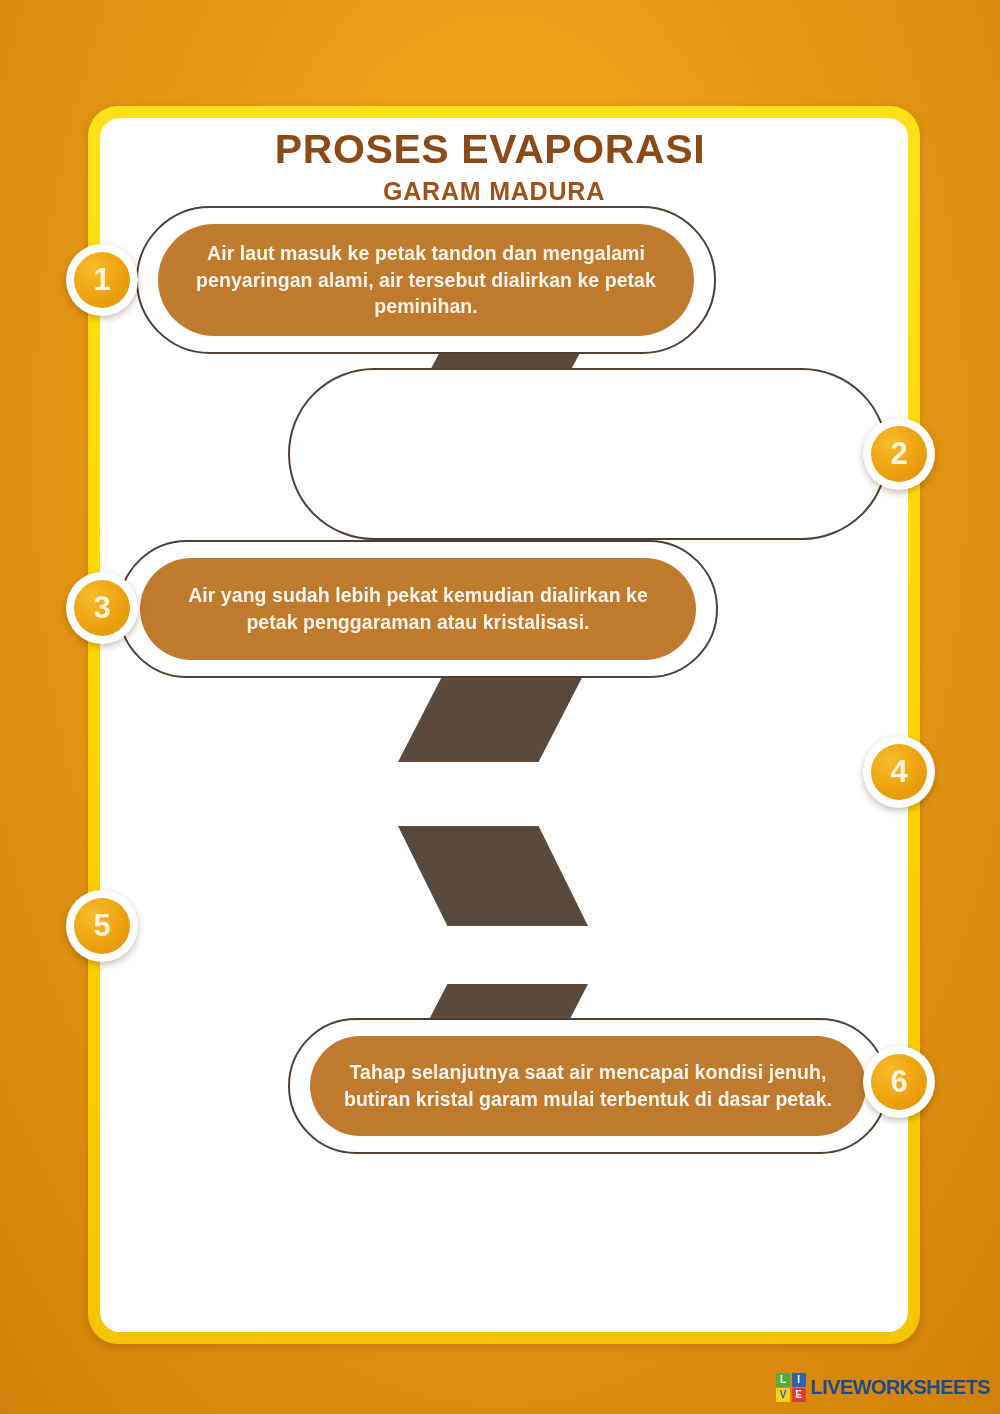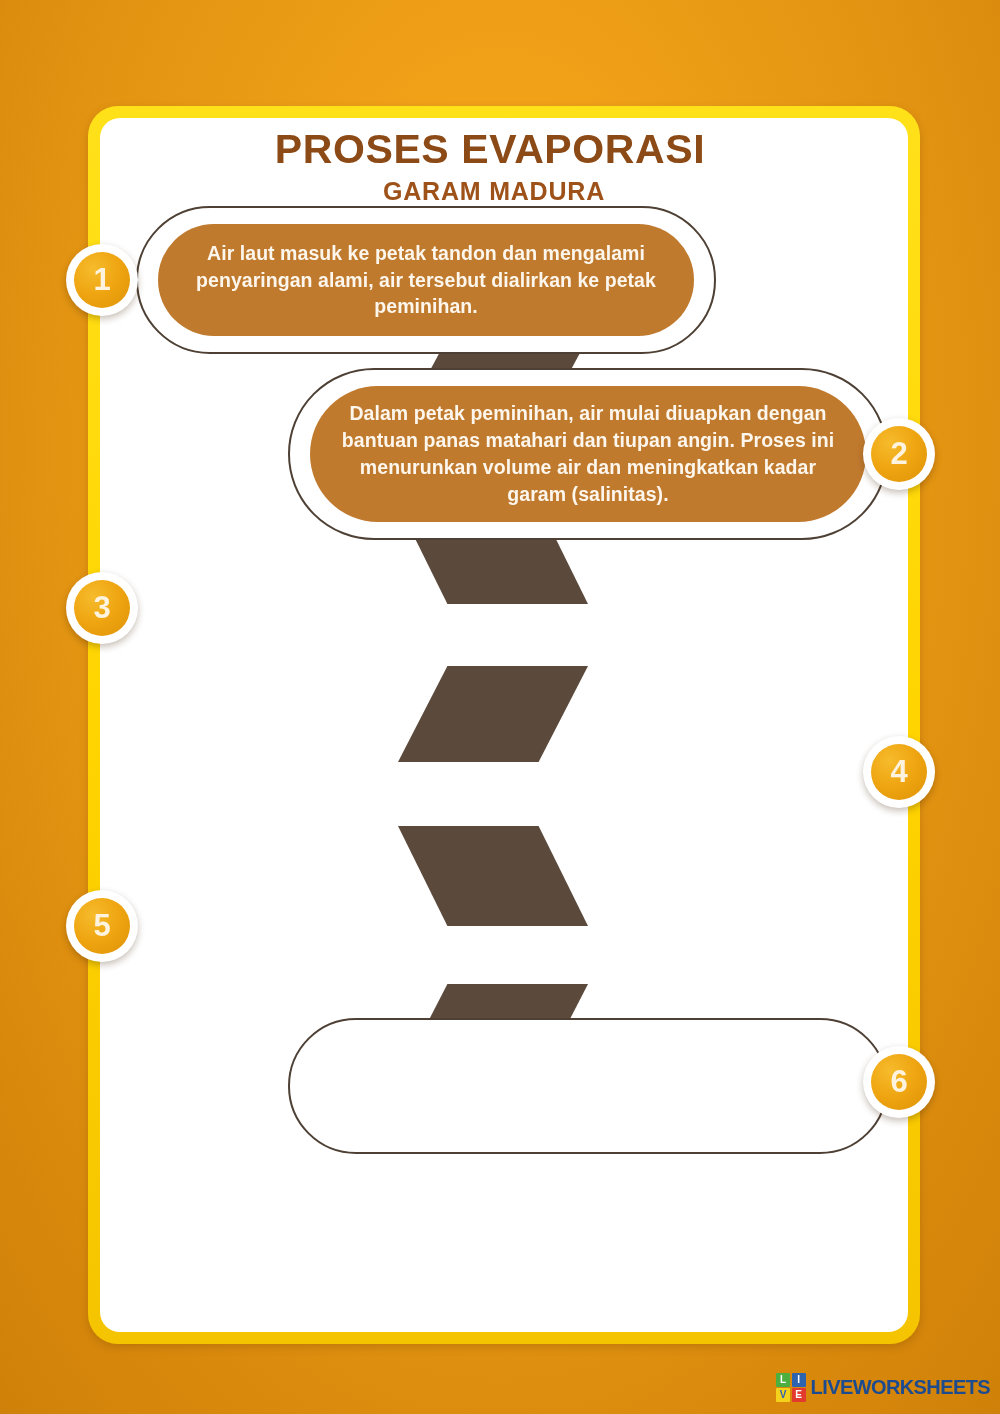--- a/index.html
+++ b/index.html
@@ -239,50 +239,56 @@
       </div>
     </div>
     <div class="badge" style="left:-22px; top:138px;">
       <div class="badge-core">
         <span class="badge-num">1</span>
       </div>
     </div>
 
     <div class="step" style="left:200px; top:262px; width:600px; height:172px;">
       <div class="pill-outer"></div>
+    </div>
+    <div class="badge" style="left:775px; top:312px;">
+      <div class="badge-core">
+        <span class="badge-num">2</span>
+      </div>
+    </div>
+
+    <div class="step" style="left:30px; top:434px; width:600px; height:138px;">
+      <div class="pill-outer"></div>
       <div class="pill-inner">
-        <div class="step-text">Dalam petak peminihan, air mulai diuapkan dengan bantuan panas matahari dan tiupan angin. Proses ini menurunkan volume air dan meningkatkan kadar garam (salinitas).</div>
-      </div>
-    </div>
-    <div class="badge" style="left:775px; top:312px;">
-      <div class="badge-core">
-        <span class="badge-num">2</span>
-      </div>
-    </div>
-
+        <div class="step-text">Air yang sudah lebih pekat kemudian dialirkan ke petak penggaraman atau kristalisasi.</div>
+      </div>
+    </div>
     <div class="badge" style="left:-22px; top:466px;">
       <div class="badge-core">
         <span class="badge-num">3</span>
       </div>
     </div>
 
     <div class="badge" style="left:775px; top:630px;">
       <div class="badge-core">
         <span class="badge-num">4</span>
       </div>
     </div>
 
     <div class="badge" style="left:-22px; top:784px;">
       <div class="badge-core">
         <span class="badge-num">5</span>
       </div>
     </div>
 
     <div class="step" style="left:200px; top:912px; width:600px; height:136px;">
       <div class="pill-outer"></div>
+      <div class="pill-inner">
+        <div class="step-text">Tahap selanjutnya saat air mencapai kondisi jenuh, butiran kristal garam mulai terbentuk di dasar petak.</div>
+      </div>
     </div>
     <div class="badge" style="left:775px; top:940px;">
       <div class="badge-core">
         <span class="badge-num">6</span>
       </div>
     </div>
   </div>
 
   <div class="lw-mark">
     <div class="lw-blocks">

